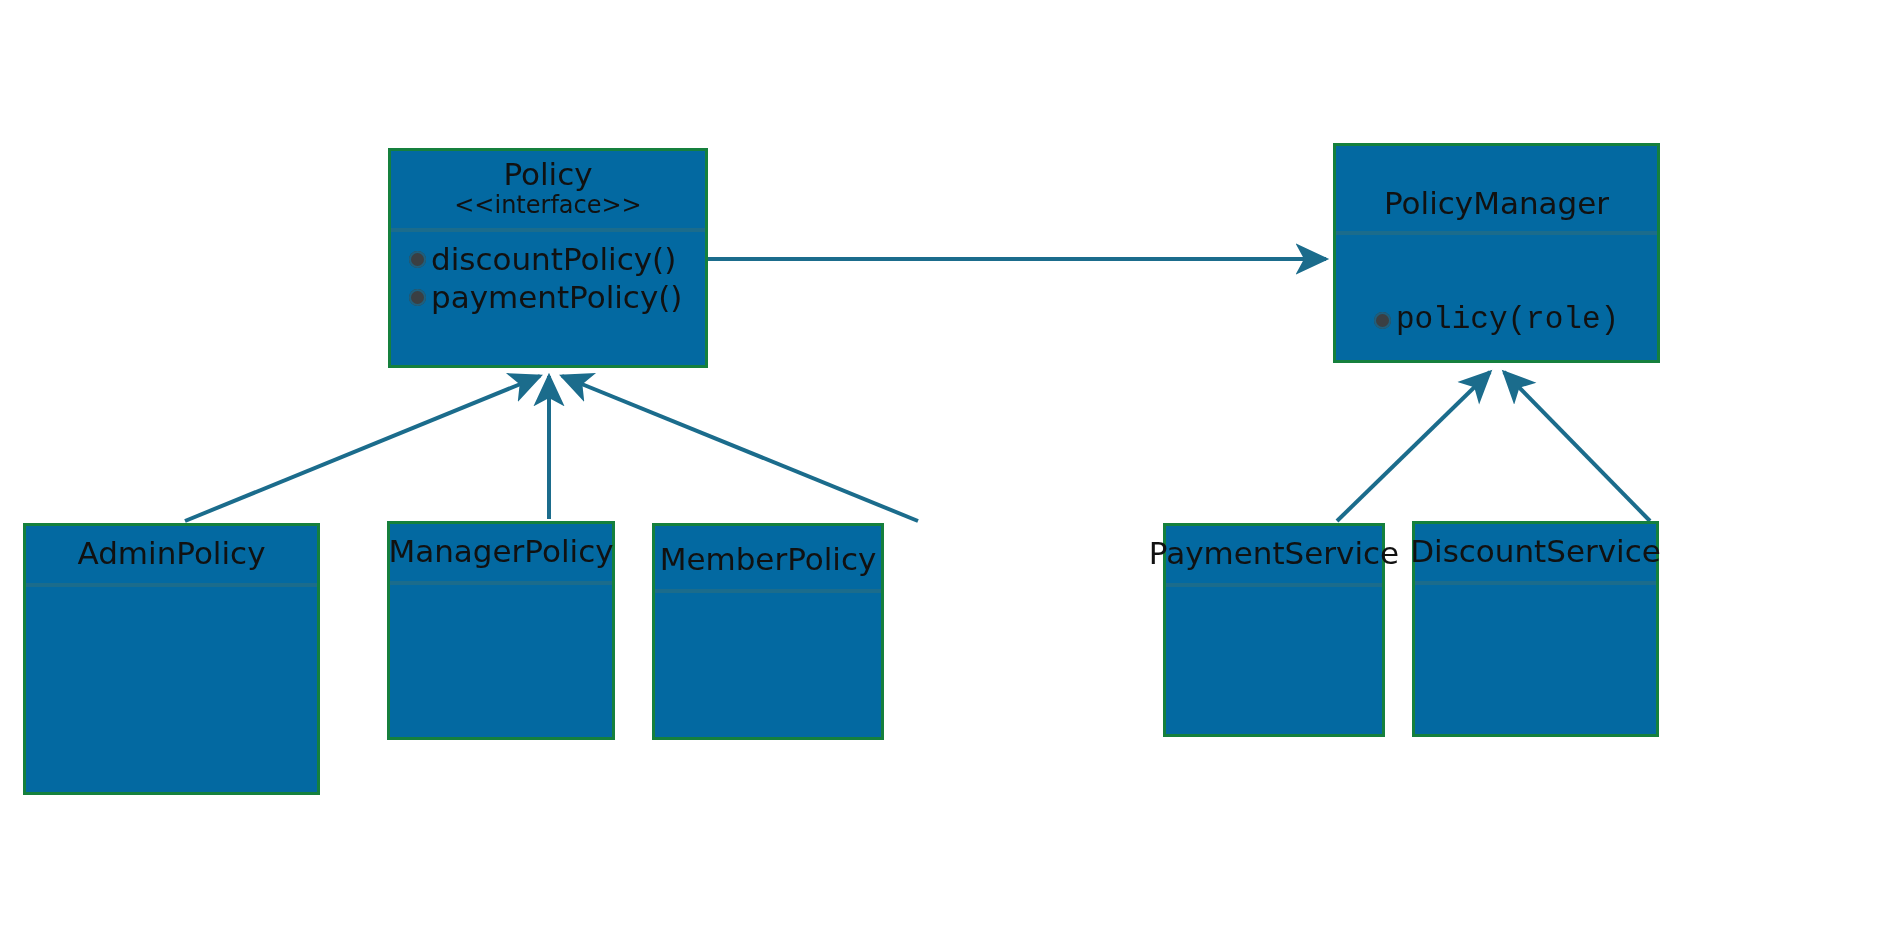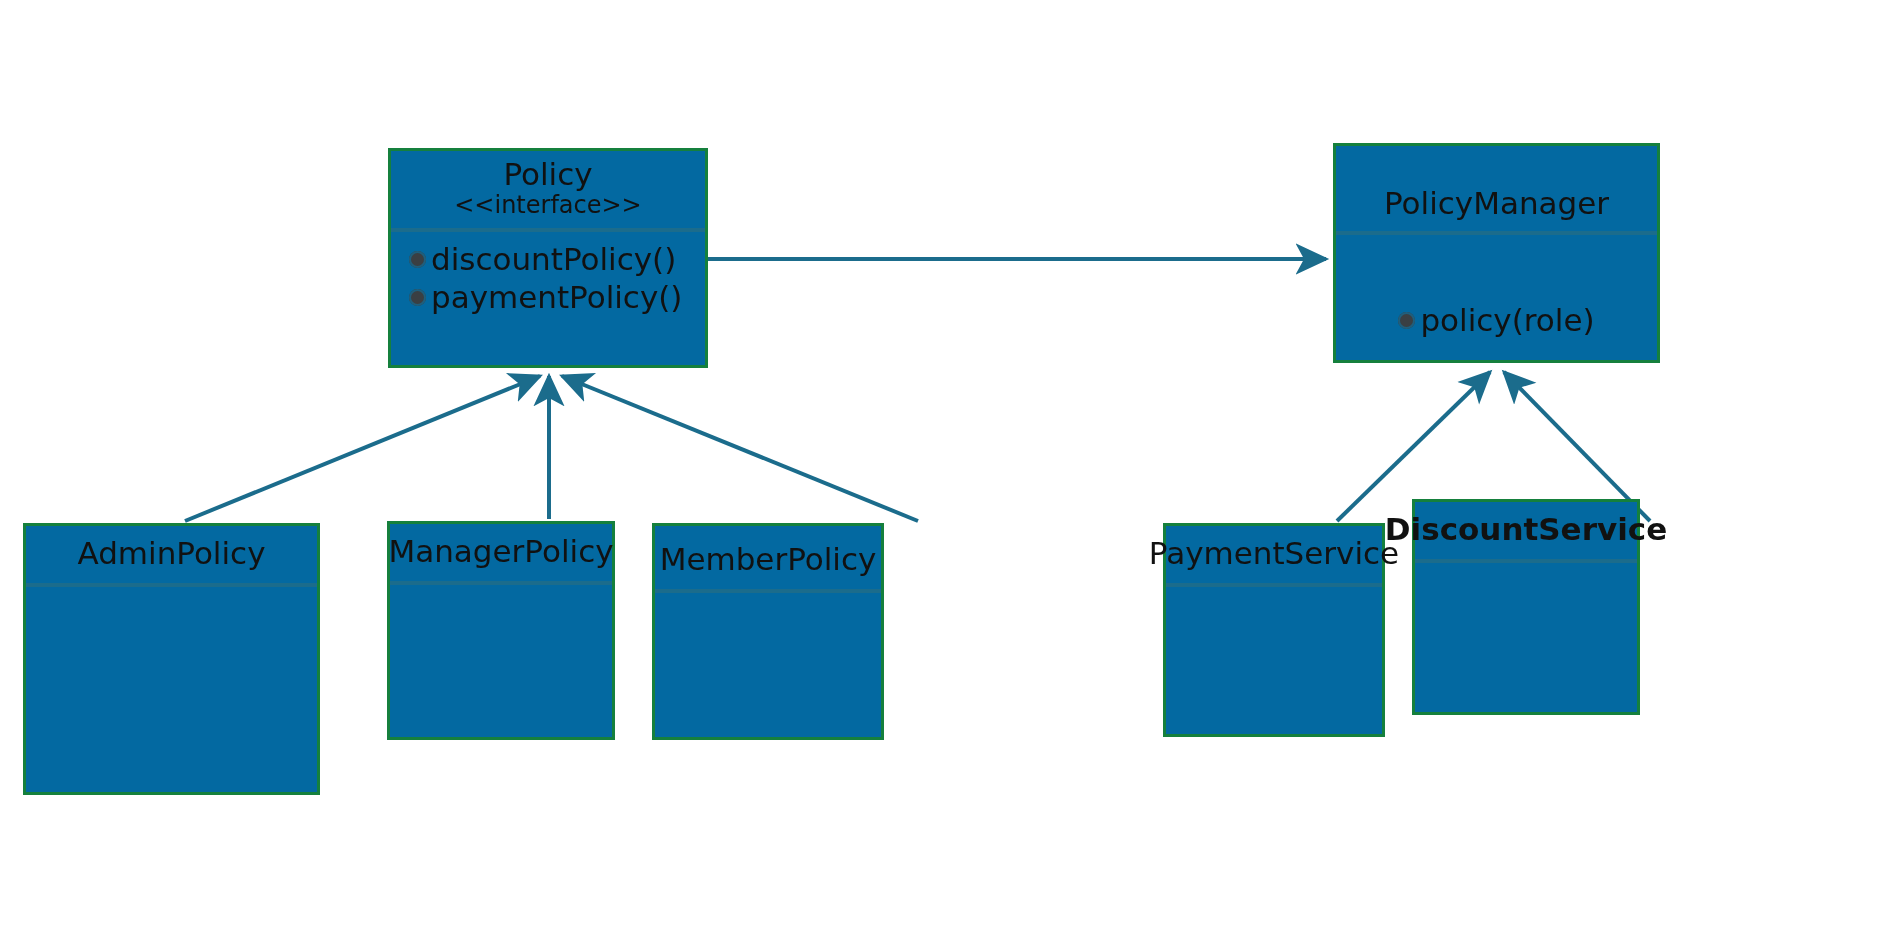--- a/index.html
+++ b/index.html
@@ -112,21 +112,21 @@
     </div>
   </div>
 
   <div class="uml-box" style="left:1333px;top:143px;width:327px;height:220px;">
     <div class="uml-header" style="padding-top:8px;padding-bottom:10px;margin-top:32px;">
       <div>PolicyManager</div>
     </div>
     <div class="uml-divider"></div>
     <div class="uml-body">
       <div class="body-centered">
-        <div class="member-row" style="margin-top:38px;">
+        <div class="member-row" style="margin-top:38px;font-family:Liberation Mono, monospace;">
           <span class="member-bullet"></span>
           <span>policy(role)</span>
         </div>
       </div>
     </div>
   </div>
 
   <div class="uml-box" style="left:23px;top:523px;width:297px;height:272px;">
     <div class="uml-header" style="padding-top:10px;padding-bottom:12px;">
       <div>AdminPolicy</div>
@@ -152,21 +152,21 @@
   </div>
 
   <div class="uml-box" style="left:1163px;top:523px;width:222px;height:214px;text-align:right;">
     <div class="uml-header" style="padding-top:10px;padding-bottom:12px;">
       <div>PaymentService</div>
     </div>
     <div class="uml-divider"></div>
     <div class="uml-body"></div>
   </div>
 
-  <div class="uml-box" style="left:1412px;top:499px;width:228px;height:216px;font-weight:bold;">
+  <div class="uml-box" style="left:1412px;top:521px;width:247px;height:216px;">
     <div class="uml-header" style="padding-top:10px;padding-bottom:12px;">
       <div>DiscountService</div>
     </div>
     <div class="uml-divider"></div>
     <div class="uml-body"></div>
   </div>
 
 </div>
 
 </body></html>

